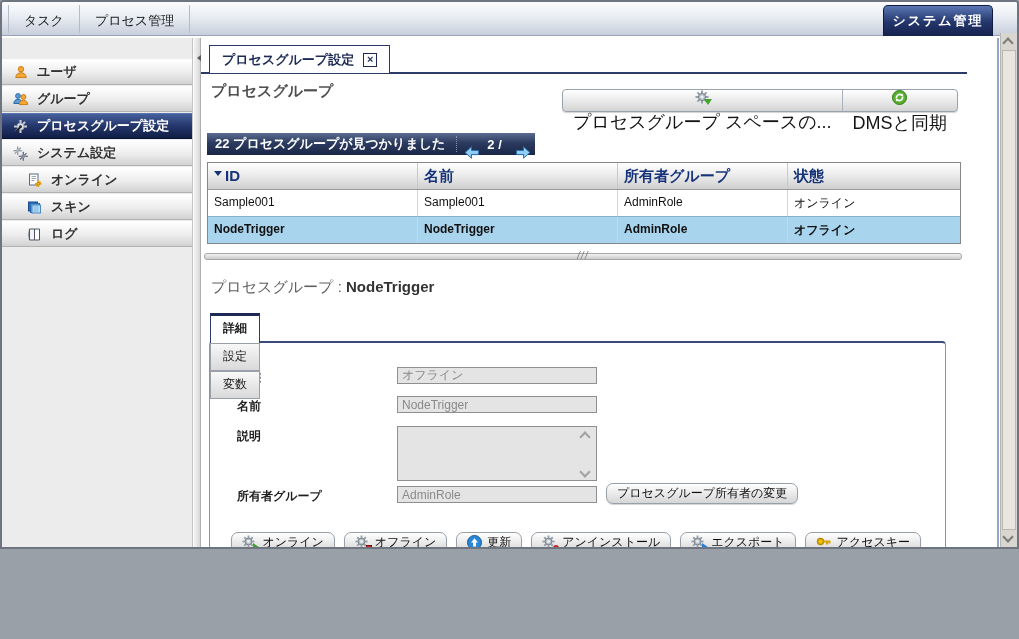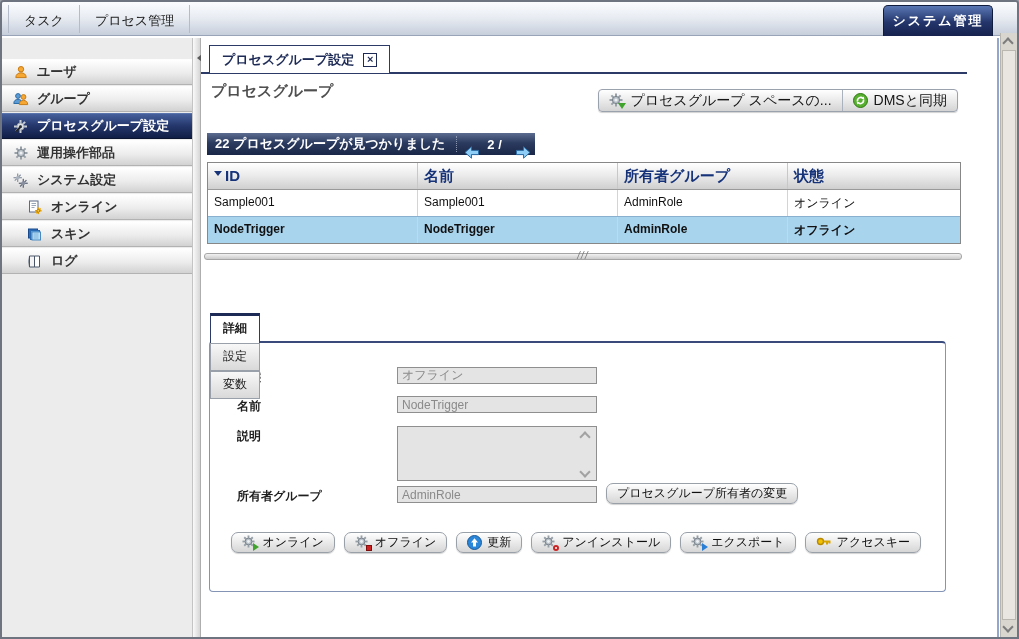--- a/index.html
+++ b/index.html
@@ -1,17 +1,17 @@
 <!DOCTYPE html>
 <html><head>
 <meta charset="utf-8">
 <style>
   * { margin:0; padding:0; box-sizing:border-box; }
   body { background:#9aa0a8; font-family:"Liberation Sans","DejaVu Sans",sans-serif; }
-  .screen { position:relative; width:1019px; height:639px; background:#fff;
+  .screen { position:relative; width:1019px; height:549px; background:#fff;
             border:2px solid #6e7480; border-radius:4px 4px 0 0; overflow:hidden; }
 
   
   .topbar { position:absolute; left:0; top:0; right:0; height:34px;
             background:linear-gradient(#fbfcfe 0%, #e9edf3 45%, #c7cfdc 100%);
             border-bottom:1px solid #9aa4b8; }
   .top-tabs { position:absolute; left:6px; top:3px; height:28px; display:flex; }
   .top-tab { padding:7px 15px 0; font-size:13px; color:#1c1c1c; border-right:1px solid #b4bcca; cursor:pointer; }
   .top-tab:first-child { border-left:1px solid #b4bcca; }
   .top-tab-active { position:absolute; right:24px; top:3px; height:31px; width:110px;
@@ -54,21 +54,21 @@
              font-size:13px; font-weight:bold; color:#1c2a55; z-index:2; cursor:pointer; }
   .tab-close { width:14px; height:14px; border:1px solid #1c2a55; font-size:11px; line-height:11px;
              text-align:center; font-weight:bold; color:#1c2a55; cursor:pointer; }
   .doc-tab-line { position:absolute; left:0; top:34px; width:766px; height:2px; background:#2c3a68; }
 
   .page-title { position:absolute; left:10px; top:44px; font-size:15px; font-weight:bold; color:#4f4f4f; }
 
   .header-btns { position:absolute; top:51px; right:39px; height:23px; display:flex; align-items:stretch;
              border:1px solid #9aa2ae; border-radius:4px;
              background:linear-gradient(#ffffff,#e6e6e6 60%,#d4d4d4); box-shadow:0 1px 1px rgba(0,0,0,.18); }
-  .hbtn { display:flex; align-items:center; gap:6px; padding:0 10px; font-size:14px; color:#141414; cursor:pointer; }
+  .hbtn { display:flex; align-items:center; gap:6px; padding:0 10px; font-size:18px; color:#141414; cursor:pointer;flex-direction:column; }
   .hbtn + .hbtn { border-left:1px solid #aab2be; }
 
   .results-bar { position:absolute; left:6px; top:95px; width:328px; height:22px;
              background:linear-gradient(#5c6c90, #2b3a5f 45%, #1a2748);
              display:flex; align-items:center; color:#fff; font-size:13px; font-weight:bold; }
   .results-msg { padding:0 8px; white-space:nowrap; }
   .results-sep { align-self:stretch; border-left:1px dotted #8a96b0; margin:3px 3px; }
   .pag { display:flex; align-items:center; gap:7px; padding:0 4px;margin-top:16px; }
   .pag-arrow { display:inline-flex; cursor:pointer; }
 
@@ -171,35 +171,20 @@
               <rect x="6.5" y="1" width="2" height="13"></rect>
               <rect x="1" y="6.5" width="13" height="2"></rect>
               <rect x="6.5" y="1" width="2" height="13" transform="rotate(45 7.5 7.5)"></rect>
             </g>
             <circle cx="7.5" cy="7.5" r="3.6" fill="#dde2e8" stroke="#9aa2ac"></circle>
             <circle cx="7.5" cy="7.5" r="1.5" fill="#3a4148"></circle>
             <path d="M3 12.5 L8 7.5" stroke="#22262c" stroke-width="2"></path>
           </svg>
         </span>
       <span>プロセスグループ設定</span>
-    </div>
-    <div class="side-item">
-      <span class="sicon">
-          <svg width="14" height="14" viewBox="0 0 14 14">
-            <g fill="#98a0a8">
-              <rect x="6" y="0.5" width="2" height="13"></rect>
-              <rect x="0.5" y="6" width="13" height="2"></rect>
-              <rect x="6" y="0.5" width="2" height="13" transform="rotate(45 7 7)"></rect>
-              <rect x="0.5" y="6" width="13" height="2" transform="rotate(45 7 7)"></rect>
-            </g>
-            <circle cx="7" cy="7" r="3.6" fill="#b8c0c8" stroke="#7a828c"></circle>
-            <circle cx="7" cy="7" r="1.6" fill="#eef1f4"></circle>
-          </svg>
-        </span>
-      <span>運用操作部品</span>
     </div>
     <div class="side-item">
       <span class="sicon">
           <svg width="15" height="15" viewBox="0 0 15 15">
             <g transform="translate(0.5,0.5) scale(0.6)">
               <g fill="#8a92a0">
                 <rect x="6" y="0" width="2" height="14"></rect>
                 <rect x="0" y="6" width="14" height="2"></rect>
                 <rect x="6" y="0" width="2" height="14" transform="rotate(45 7 7)"></rect>
               </g>
@@ -336,20 +321,24 @@
       <div class="trow row-selected">
         <div class="td">NodeTrigger</div>
         <div class="td">NodeTrigger</div>
         <div class="td">AdminRole</div>
         <div class="td">オフライン</div>
       </div>
     </div>
 
     <div class="h-splitter"><span>///</span></div>
 
+    <div class="detail-heading">
+      <span class="lbl">プロセスグループ :</span>
+      <span class="val">NodeTrigger</span>
+    </div>
 
     <div class="detail-tabs">
       <div class="dtab active">詳細</div>
       <div class="dtab">設定</div>
       <div class="dtab">変数</div>
     </div>
 
     <div class="detail-panel">
       <div class="f-label" style="top:26px">状態</div>
       <input class="f-input" style="top: 24px;" disabled="" value="オフライン">

